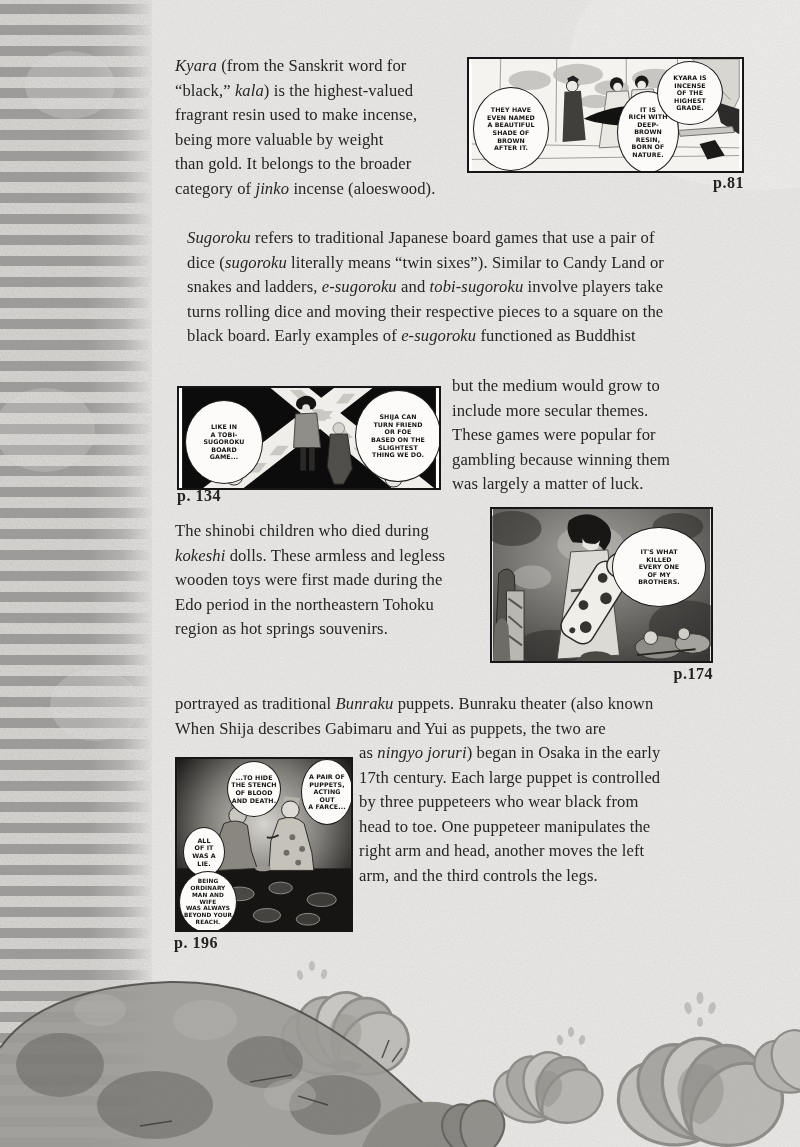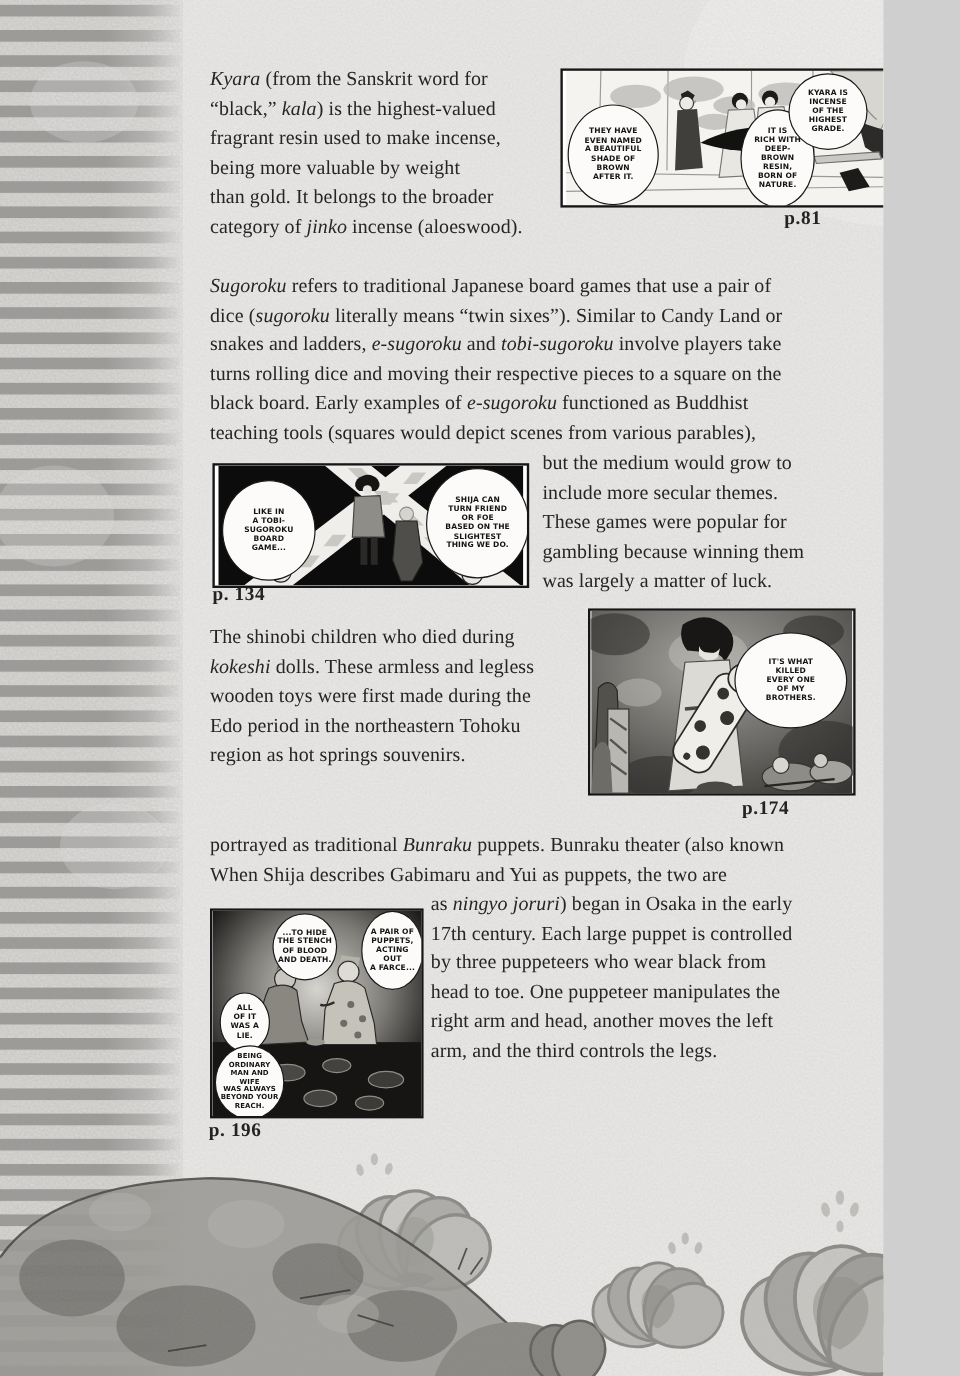--- a/index.html
+++ b/index.html
@@ -1,35 +1,35 @@
 <!DOCTYPE html>
 <html><head>
 <meta charset="utf-8">
 <style>
   html,body{margin:0;padding:0;background:#cfcfcf}
-  .page{position:relative;width:736px;height:1147px;background:#eae9e7;overflow:hidden;
+  .page{position:relative;width:800px;height:1147px;background:#eae9e7;overflow:hidden;
         font-family:"Liberation Serif",serif}
   .bg{position:absolute;left:0;top:0;width:800px;height:1147px;display:block}
   
   .tb{position:absolute;color:#252525;font-size:16.6px;line-height:24.6px;letter-spacing:.1px}
   .tl{white-space:nowrap}
   .it{font-style:italic}
   
   .panel{position:absolute;background:#fff;border:2px solid #161616;box-sizing:border-box;overflow:hidden}
   .panel > svg{position:absolute;left:0;top:0;width:100%;height:100%;display:block}
   .bubble{position:absolute;background:#fcfbf9;border:1.3px solid #191919;border-radius:50%;
           display:flex;align-items:center;justify-content:center;text-align:center;
           white-space:pre-line;color:#141414;font-family:"DejaVu Sans",sans-serif;
           font-weight:700;font-size:6.3px;line-height:1.2;letter-spacing:.1px;
           padding:3px;box-sizing:border-box}
   .bubble.small{font-size:5.8px}
   
   .pref{position:absolute;font-weight:700;font-size:16px;letter-spacing:.5px;color:#232323;
         font-family:"Liberation Serif",serif}
-  .pref.r{width:150px;text-align:center}
+  .pref.r{width:150px;text-align:right}
 </style>
 </head>
 <body>
 
 <div class="page">
 
   <svg class="bg" viewBox="0 0 800 1147" aria-hidden="true">
     <defs>
       <pattern id="st" width="8" height="21" patternUnits="userSpaceOnUse" patternTransform="translate(0,4)">
         <rect width="8" height="10" fill="#8f8e8c"></rect>
@@ -208,27 +208,26 @@
 BORN OF
 NATURE.</div>
     <div class="bubble" style="left:188px;top:2px;width:66px;height:64px">KYARA IS
 INCENSE
 OF THE
 HIGHEST
 GRADE.</div>
   </figure>
   <div class="pref r" style="left:594px;top:174px">p.81</div>
 
-  <div class="tb" style="left:175px;top:226px">
+  <div class="tb" style="left:187px;top:226px">
       <div class="tl"><span class="it">Sugoroku</span><span> refers to traditional Japanese board games that use a pair of</span></div>
       <div class="tl"><span>dice (</span><span class="it">sugoroku</span><span> literally means “twin sixes”). Similar to Candy Land or</span></div>
       <div class="tl"><span>snakes and ladders, </span><span class="it">e-sugoroku</span><span> and </span><span class="it">tobi-sugoroku</span><span> involve players take</span></div>
       <div class="tl"><span>turns rolling dice and moving their respective pieces to a square on the</span></div>
       <div class="tl"><span>black board. Early examples of </span><span class="it">e-sugoroku</span><span> functioned as Buddhist</span></div>
-      <div class="tl"><span>teaching tools (squares would depict scenes from various parables),</span></div>
     </div>
   <div class="tb" style="left:452px;top:374px">
       <div class="tl"><span>but the medium would grow to</span></div>
       <div class="tl"><span>include more secular themes.</span></div>
       <div class="tl"><span>These games were popular for</span></div>
       <div class="tl"><span>gambling because winning them</span></div>
       <div class="tl"><span>was largely a matter of luck.</span></div>
     </div>
 
   <figure class="panel" style="left:177px;top:386px;width:264px;height:104px;margin:0">

